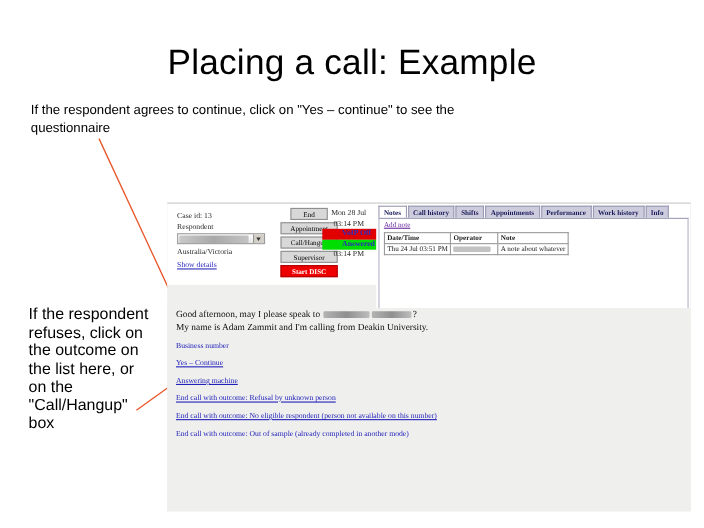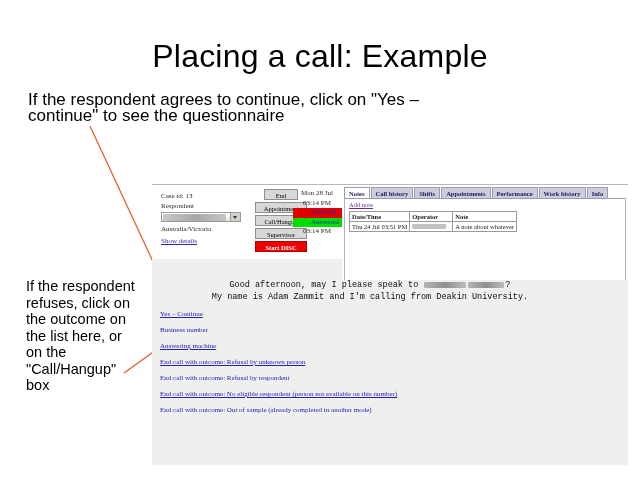--- a/index.html
+++ b/index.html
@@ -29,21 +29,21 @@
     color: #000;
     white-space: nowrap;
   }
 
   
   #callout-top {
     position: absolute;
     left: 28px;
     top: 92px;
     width: 430px;
-    font-size: 17px;
+    font-size: 12px;
     line-height: 16px;
     color: #000;
   }
   #callout-left {
     position: absolute;
     left: 26px;
     top: 278px;
     width: 110px;
     font-size: 14.5px;
     line-height: 16.5px;
@@ -178,21 +178,21 @@
     top: 4px;
     width: 48px;
     font-size: 7px;
     line-height: 9.5px;
     color: #2b2b2b;
     text-align: center;
   }
   #status-column .badge {
     display: inline-block;
     padding: 0 18px;
-    font-weight: normal;
+    font-weight: bold;
     white-space: nowrap;
   }
   #status-column .badge.voip {
     background: #e00000;
     color: #2b2bbf;
   }
   #status-column .badge.answered {
     background: #00dd00;
     color: #2b2bbf;
   }
@@ -292,22 +292,21 @@
     background: #efefed;
   }
   #greeting {
     position: absolute;
     left: 8px;
     top: 0px;
     width: 420px;
     font-size: 8.5px;
     line-height: 11.5px;
     color: #0c0c0c;
-    font-family: Liberation Mono, monospace;
-    text-align: center;
+    font-family: Liberation Serif, serif;
   }
   #greeting .redact-inline {
     display: inline-block;
     width: 42px;
     height: 6px;
     background: linear-gradient(90deg,#b4b4b4,#8f8f8f,#bdbdbd);
     vertical-align: middle;
     margin: 0 1px;
     border-radius: 1px;
   }
@@ -421,22 +420,21 @@
 
   <div id="script-area">
 
     <div id="greeting">
       <span>Good afternoon, may I please speak to </span><span class="redact-inline"></span><span class="redact-inline w2"></span><span>?</span>
       <br>
       <span>My name is Adam Zammit and I'm calling from Deakin University.</span>
     </div>
 
     <div id="outcome-links">
+      <a class="outcome-link plain">Business number</a>
       <a class="outcome-link underlined">Yes – Continue</a>
-      <a class="outcome-link plain">Business number</a>
       <a class="outcome-link underlined">Answering machine</a>
       <a class="outcome-link underlined">End call with outcome: Refusal by unknown person</a>
-      <a class="outcome-link plain">End call with outcome: Refusal by respondent</a>
       <a class="outcome-link underlined">End call with outcome: No eligible respondent (person not available on this number)</a>
       <a class="outcome-link plain">End call with outcome: Out of sample (already completed in another mode)</a>
     </div>
   </div>
 </div>
 
 </body></html>

